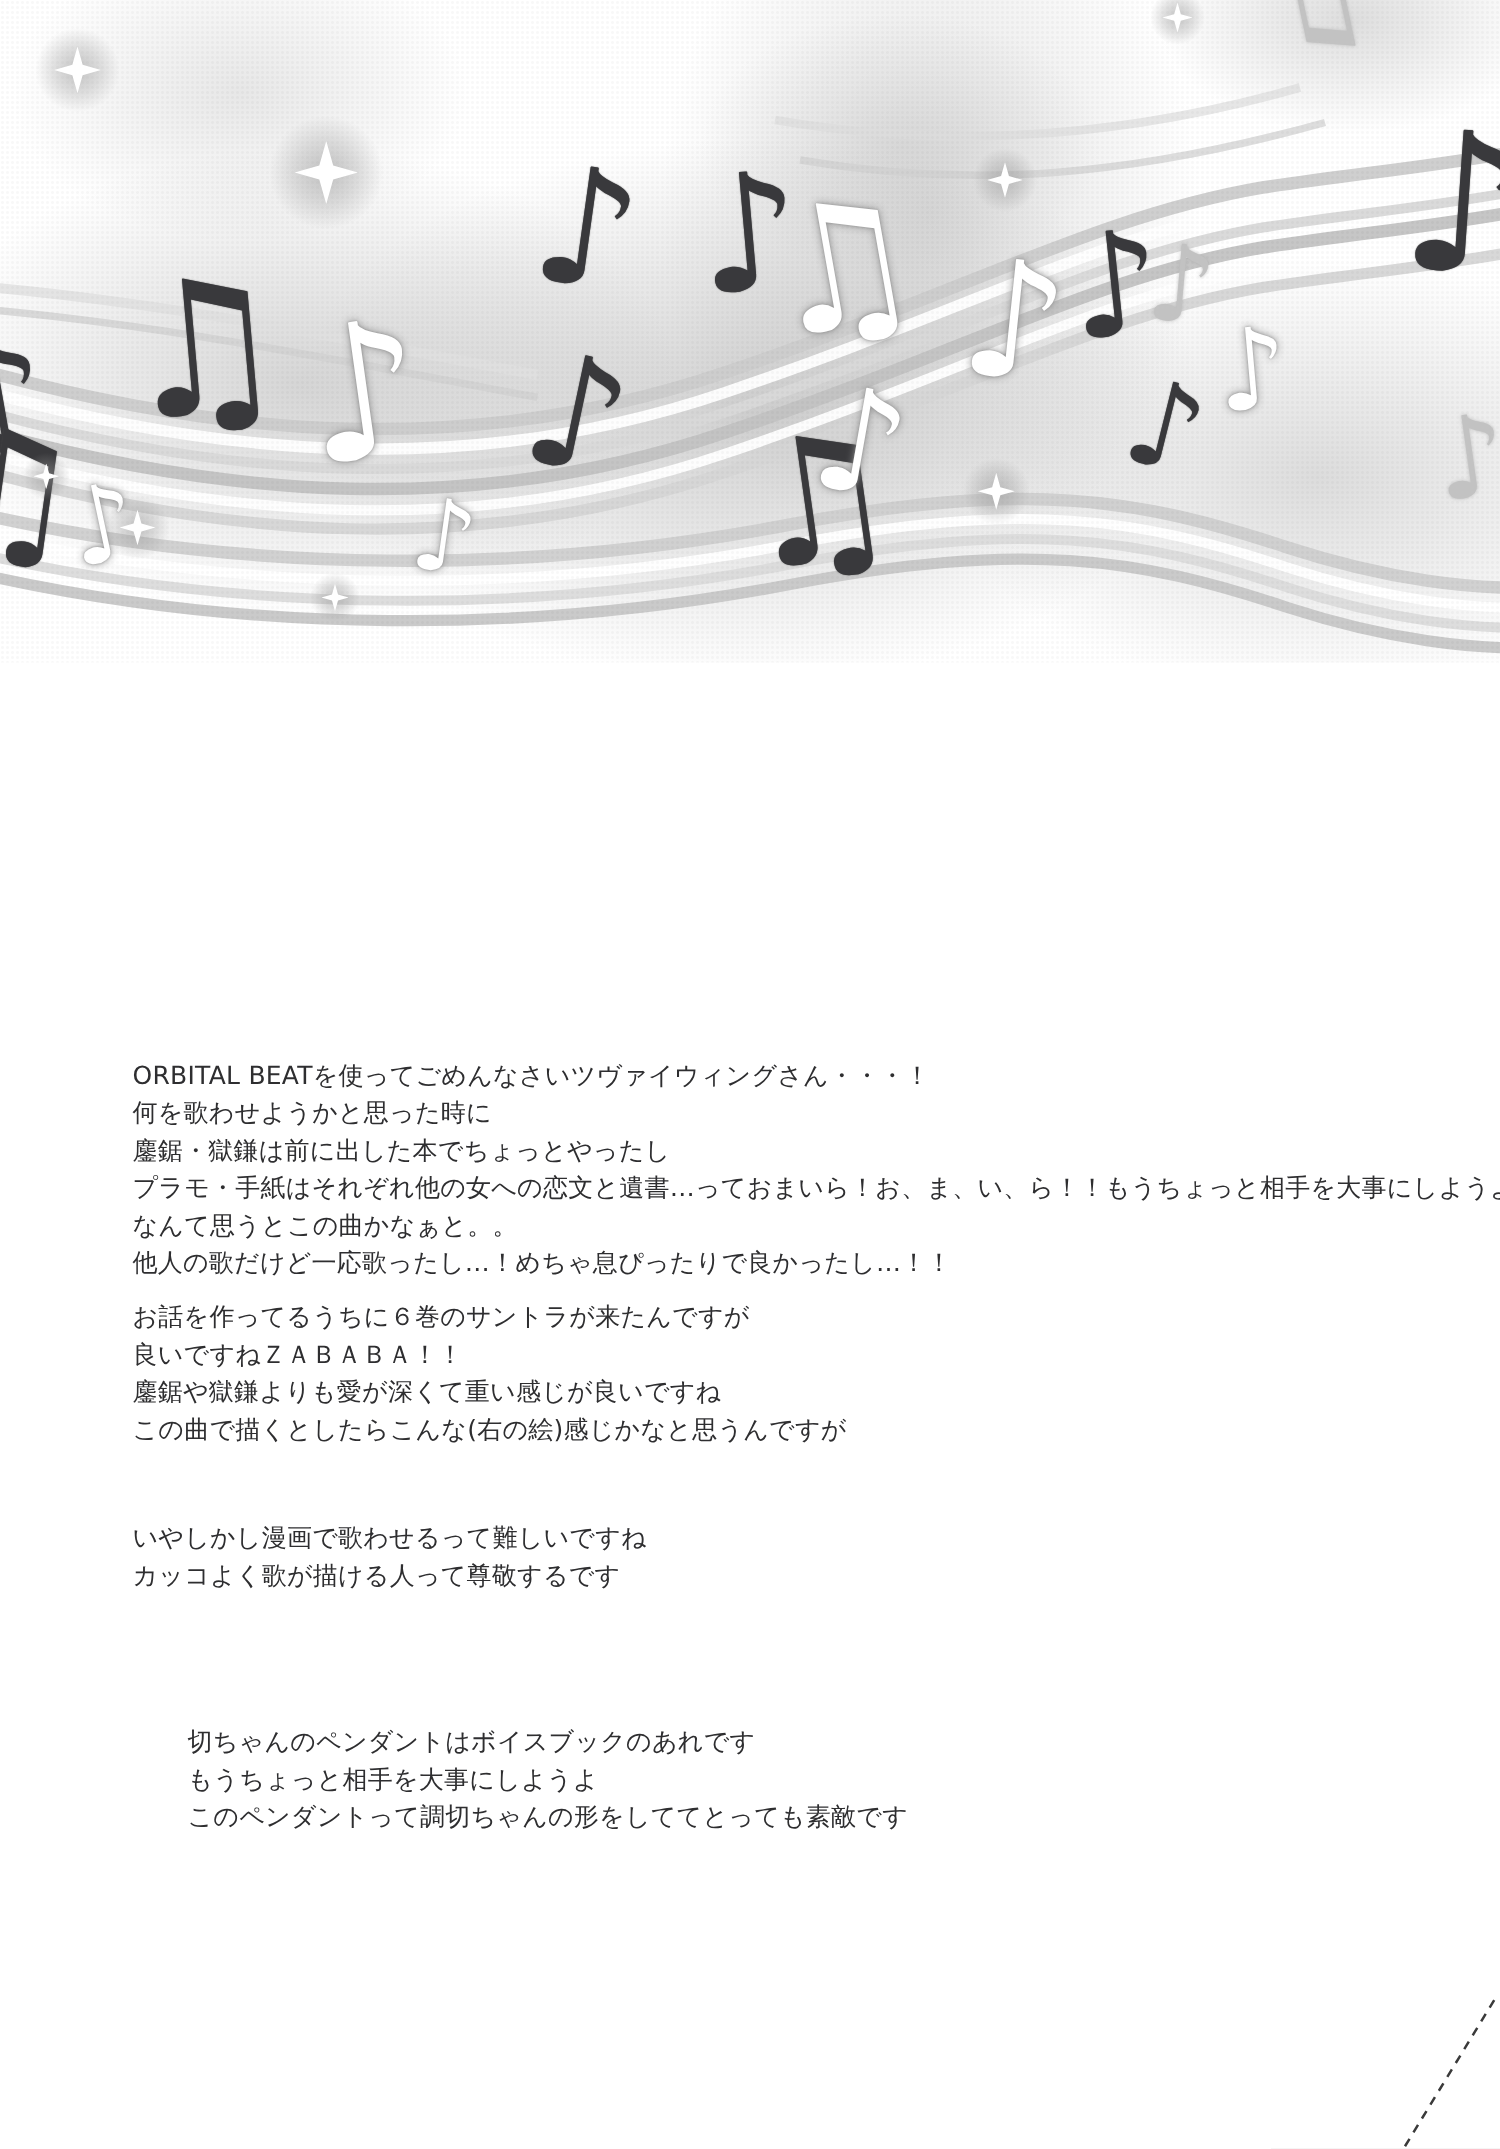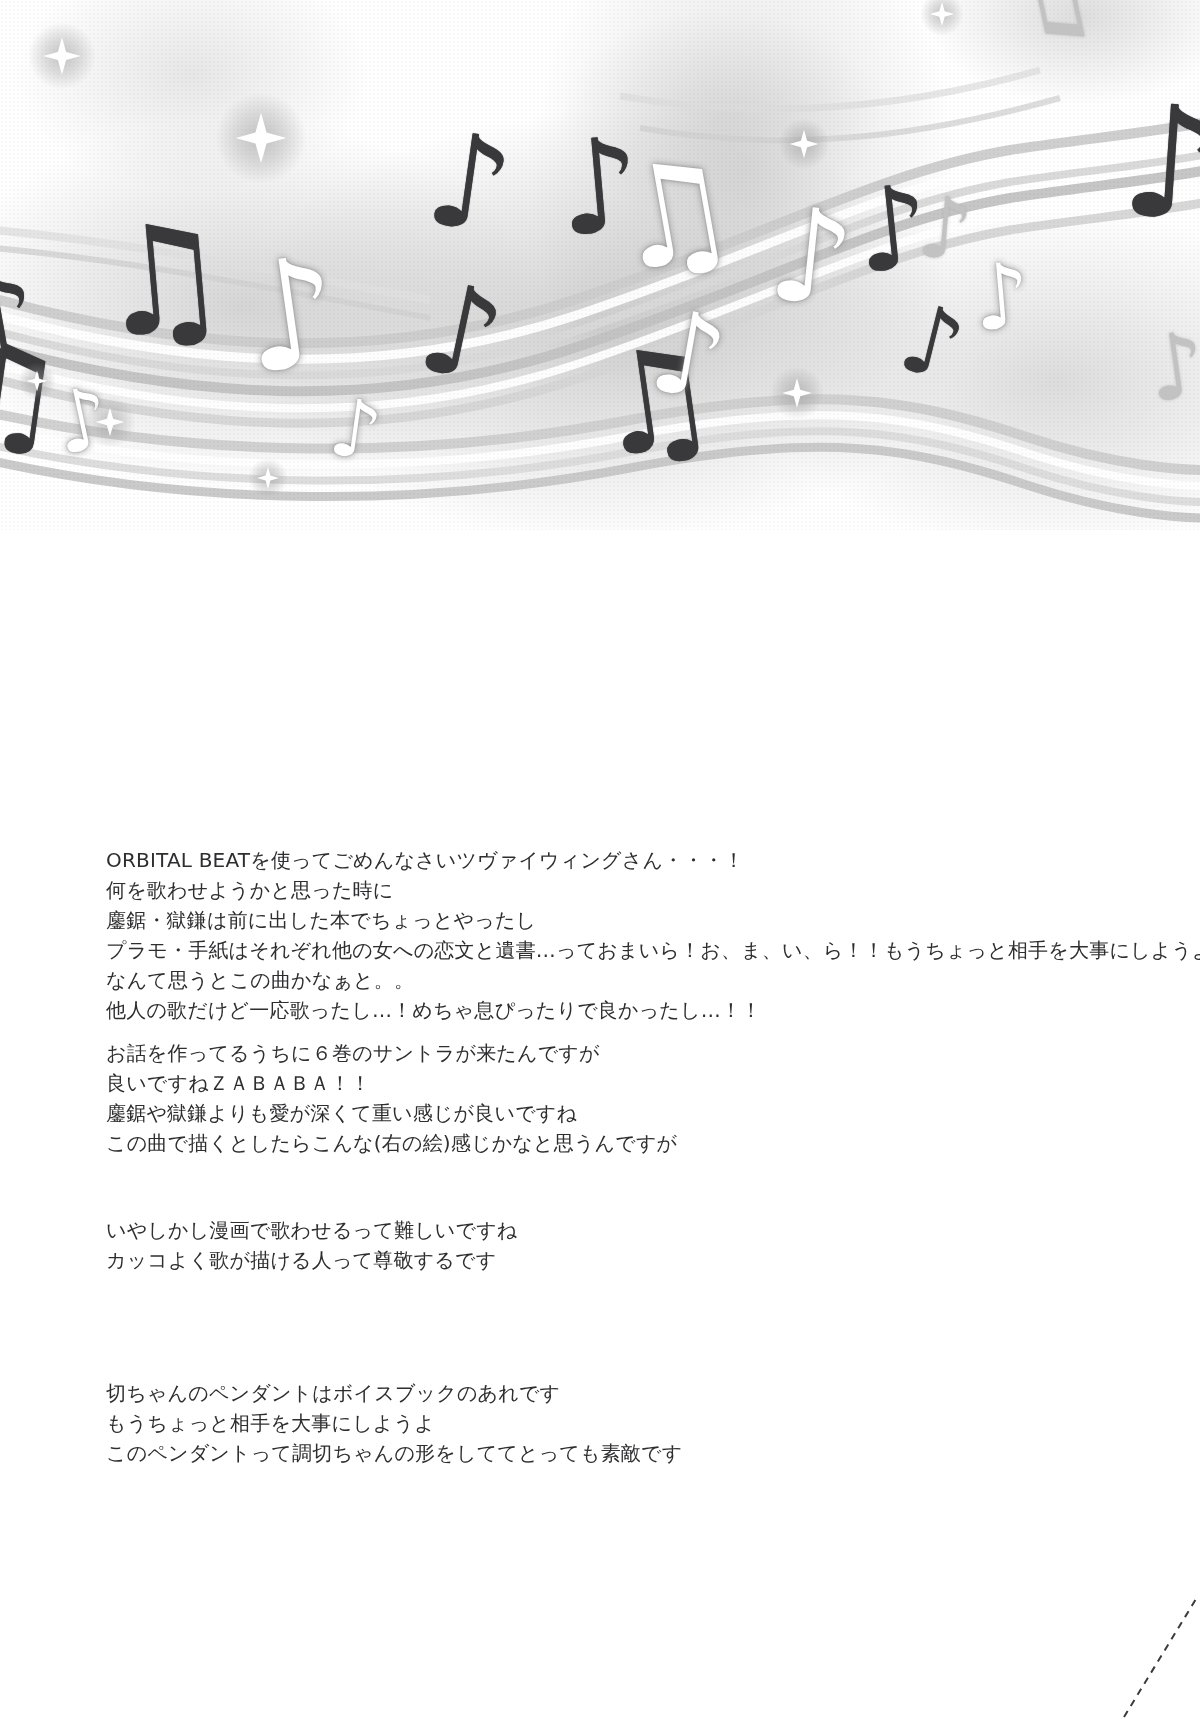--- a/index.html
+++ b/index.html
@@ -174,21 +174,21 @@
       <div class="para" style="top: 1038px;">
         <div class="line">お話を作ってるうちに６巻のサントラが来たんですが</div>
         <div class="line">良いですねＺＡＢＡＢＡ！！</div>
         <div class="line">鏖鋸や獄鎌よりも愛が深くて重い感じが良いですね</div>
         <div class="line">この曲で描くとしたらこんな(右の絵)感じかなと思うんですが</div>
       </div>
       <div class="para" style="top: 1215px;">
         <div class="line">いやしかし漫画で歌わせるって難しいですね</div>
         <div class="line">カッコよく歌が描ける人って尊敬するです</div>
       </div>
-      <div class="para" style="top: 1378px;">
+      <div class="para" style="top: 1378px; margin-left: 44px;">
         <div class="line">切ちゃんのペンダントはボイスブックのあれです</div>
         <div class="line">もうちょっと相手を大事にしようよ</div>
         <div class="line">このペンダントって調切ちゃんの形をしててとっても素敵です</div>
       </div>
     </div>
 
   <svg class="corner-mark" width="84" height="124" viewBox="0 0 84 124">
     <line x1="8" y1="122" x2="80" y2="4" stroke="#3a3a3a" stroke-width="2" stroke-dasharray="7 6"></line>
   </svg>
 

